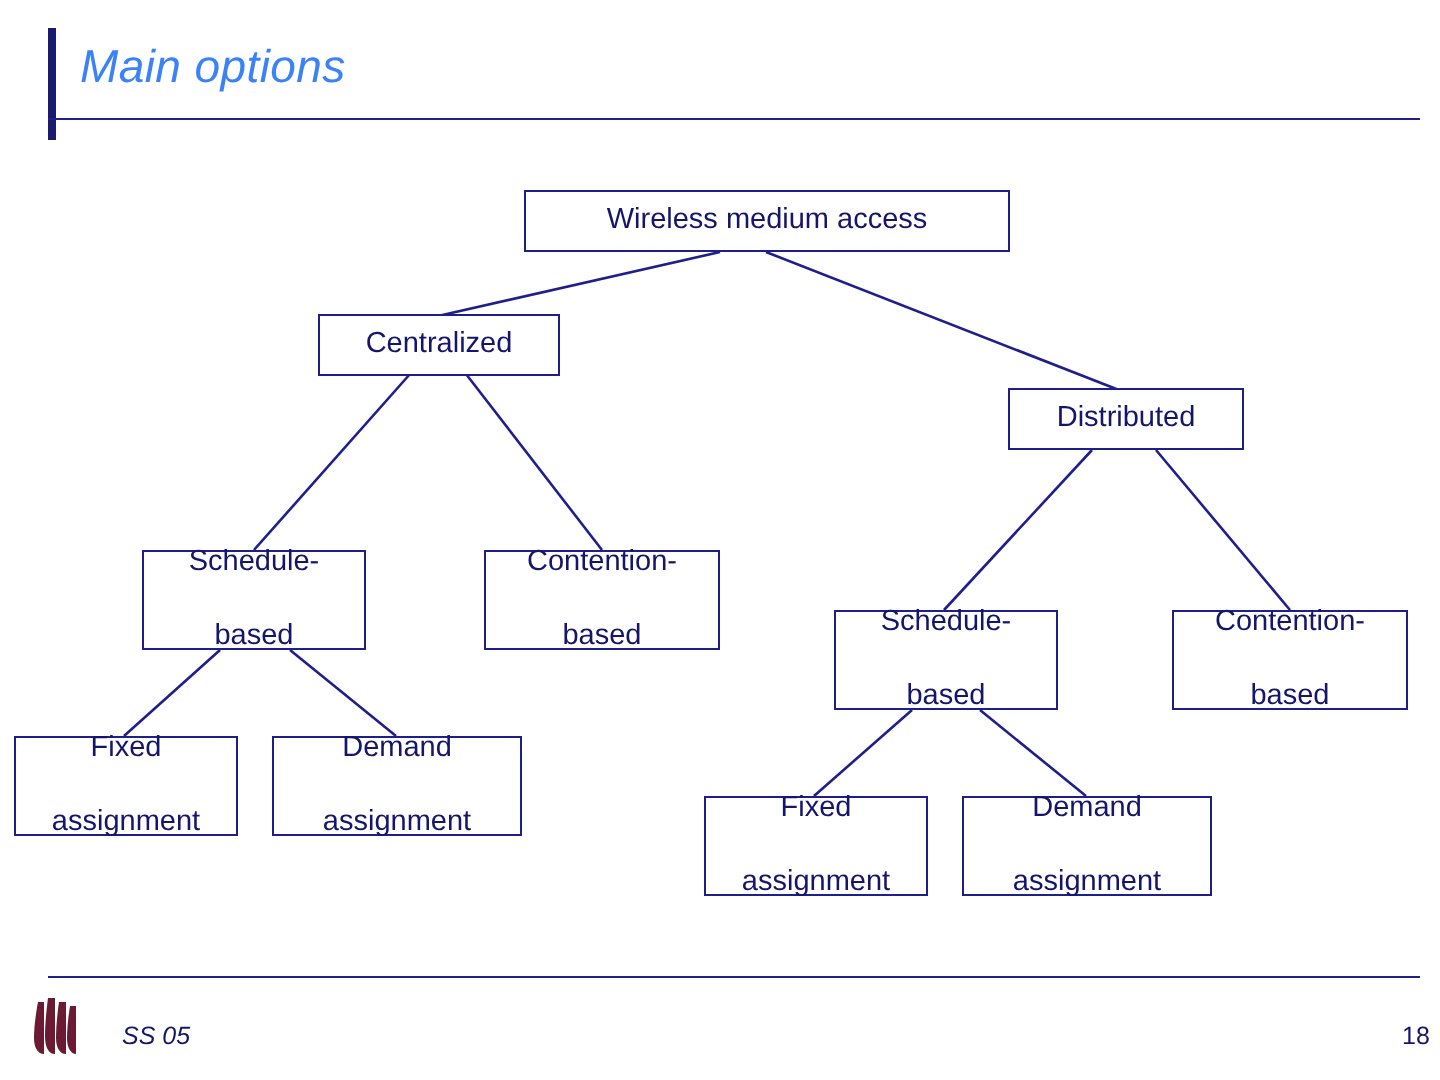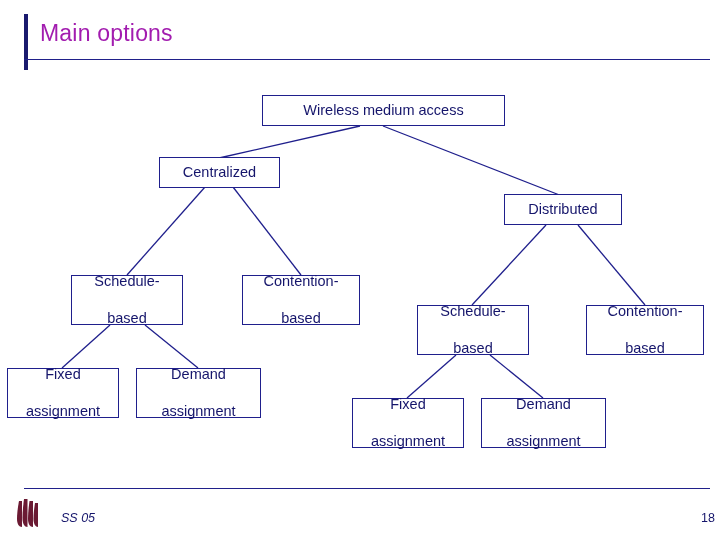--- a/index.html
+++ b/index.html
@@ -26,23 +26,24 @@
     top: 14px;
     width: 4px;
     height: 56px;
     background: #1a1a6e;
   }
   .title-text {
     position: absolute;
     left: 40px;
     top: 20px;
     font-size: 23px;
-    color: #a21caf;
+    color: #3b82f6;
     letter-spacing: 0.2px;
     white-space: nowrap;
+    font-style: italic;
   }
   .title-rule {
     position: absolute;
     left: 24px;
     top: 59px;
     width: 686px;
     height: 1px;
     background: #20208a;
   }
 

